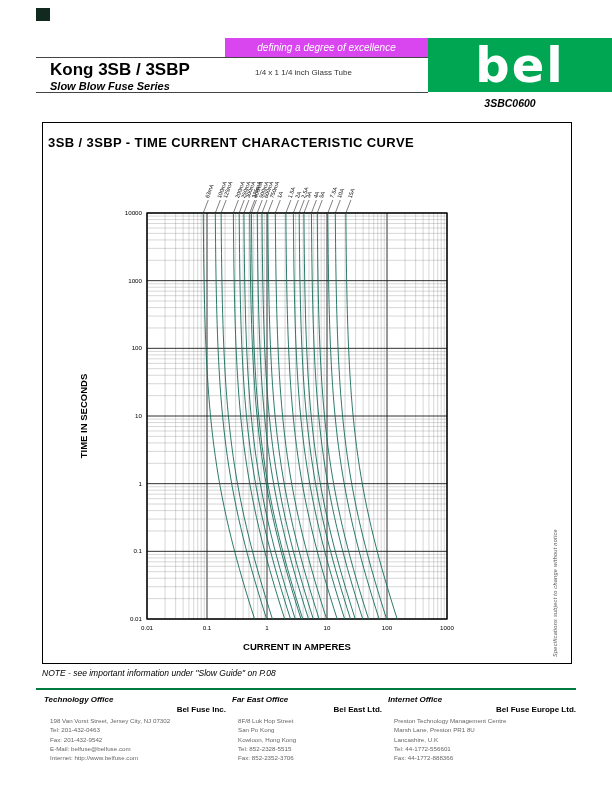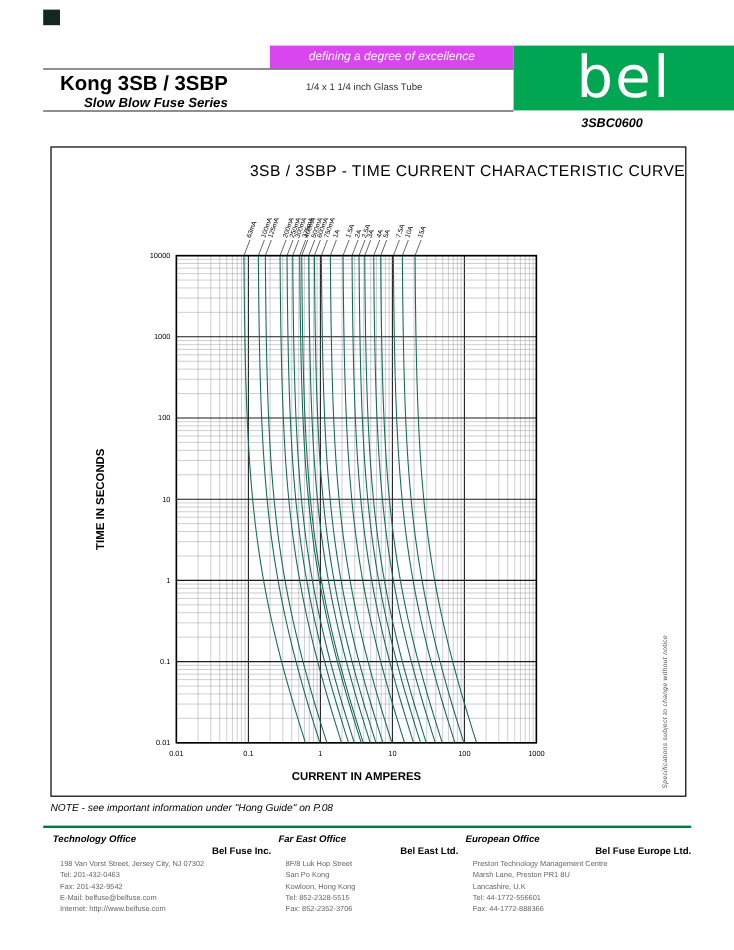--- a/index.html
+++ b/index.html
@@ -5,35 +5,35 @@
   html,body{margin:0;padding:0;background:#ffffff;}
   .page{position:relative;width:612px;height:792px;background:#fff;
         font-family:"Liberation Sans",sans-serif;overflow:hidden;color:#000;}
 
   .corner-square{position:absolute;left:36px;top:8px;width:14px;height:13px;background:#12291f;}
 
   .tagline-bar{position:absolute;left:225px;top:38px;width:203px;height:19px;background:#d946ef;
                color:#fff;font-style:italic;font-size:10px;display:flex;align-items:center;justify-content:center;}
   .logo-block{position:absolute;left:428px;top:38px;width:184px;height:54px;background:#00A651;
               display:flex;align-items:center;justify-content:center;}
-  .logo-block span{color:#fff;font-weight:normal;font-size:48px;letter-spacing:2px;line-height:54px;
+  .logo-block span{color:#fff;font-weight:bold;font-size:48px;letter-spacing:2px;line-height:54px;
                    font-family:"DejaVu Sans",sans-serif;}
 
   .rule{position:absolute;height:1px;background:#444;}
   .rule-top{left:36px;top:57px;width:392px;}
   .rule-bottom{left:36px;top:92px;width:392px;}
 
   .type-title{position:absolute;left:50px;top:60px;font-size:17px;font-weight:bold;}
-  .type-subtitle{position:absolute;left:50px;top:80px;font-size:11px;font-weight:bold;font-style:italic;margin-left:20px;}
+  .type-subtitle{position:absolute;left:50px;top:80px;font-size:11px;font-weight:bold;font-style:italic;}
   .package-note{position:absolute;left:255px;top:68px;font-size:8px;color:#333;}
   .doc-number{position:absolute;left:440px;top:97px;width:140px;text-align:center;
               font-size:10.5px;font-weight:bold;font-style:italic;}
 
   .chart-box{position:absolute;left:42px;top:122px;width:528px;height:540px;border:1.5px solid #000;background:#fff;}
-  .chart-title{position:absolute;top:12px;left:16px;right:0;text-align:right;font-size:13px;font-weight:normal;letter-spacing:0.4px;}
+  .chart-title{position:absolute;top:12px;left:5px;right:0;text-align:left;font-size:13px;font-weight:bold;letter-spacing:0.4px;}
   #chart-svg{position:absolute;left:0;top:0;font-family:"Liberation Sans",sans-serif;}
 
   .side-note{position:absolute;left:552px;top:462px;height:195px;writing-mode:vertical-rl;transform:rotate(180deg);
              font-size:5.5px;font-style:italic;color:#555;letter-spacing:0.3px;}
 
   .note-line{position:absolute;left:42px;top:668px;font-size:8.5px;font-style:italic;color:#000;}
 
   .footer-rule{position:absolute;left:36px;top:688px;width:540px;height:2px;background:#007A3E;}
   .office{position:absolute;top:695px;}
   .office-1{left:44px;width:182px;}
@@ -251,21 +251,21 @@
         <text x="290.31476214129776" y="75.5" font-size="5.5" fill="#000" transform="rotate(-70 290.31476214129776 75.5)">7.5A</text>
         <line x1="292.31108633779576" y1="90" x2="297.31108633779576" y2="77" stroke="#000" stroke-width="0.5"></line>
         <text x="297.81108633779576" y="75.5" font-size="5.5" fill="#000" transform="rotate(-70 297.81108633779576 75.5)">10A</text>
         <line x1="302.8765618811366" y1="90" x2="307.8765618811366" y2="77" stroke="#000" stroke-width="0.5"></line>
         <text x="308.3765618811366" y="75.5" font-size="5.5" fill="#000" transform="rotate(-70 308.3765618811366 75.5)">15A</text>
       </svg>
   </div>
 
   <div class="side-note">Specifications subject to change without notice</div>
 
-  <div class="note-line">NOTE - see important information under "Hong Guide" on P.08</div>
+  <div class="note-line">NOTE - see important information under "Slow Guide" on P.08</div>
 
   <div class="footer-rule"></div>
 
   <div class="office office-1">
     <div class="office-title">Technology Office</div>
     <div class="office-company">Bel Fuse Inc.</div>
     <div class="office-lines">
       <div>198 Van Vorst Street, Jersey City, NJ 07302</div>
       <div>Tel: 201-432-0463</div>
       <div>Fax: 201-432-9542</div>
@@ -280,21 +280,21 @@
     <div class="office-lines">
       <div>8F/8 Luk Hop Street</div>
       <div>San Po Kong</div>
       <div>Kowloon, Hong Kong</div>
       <div>Tel: 852-2328-5515</div>
       <div>Fax: 852-2352-3706</div>
     </div>
   </div>
 
   <div class="office office-3">
-    <div class="office-title">European Office</div>
+    <div class="office-title">Internet Office</div>
     <div class="office-company">Bel Fuse Europe Ltd.</div>
     <div class="office-lines">
       <div>Preston Technology Management Centre</div>
       <div>Marsh Lane,  Preston PR1 8U</div>
       <div>Lancashire, U.K</div>
       <div>Tel: 44-1772-556601</div>
       <div>Fax: 44-1772-888366</div>
     </div>
   </div>
 

